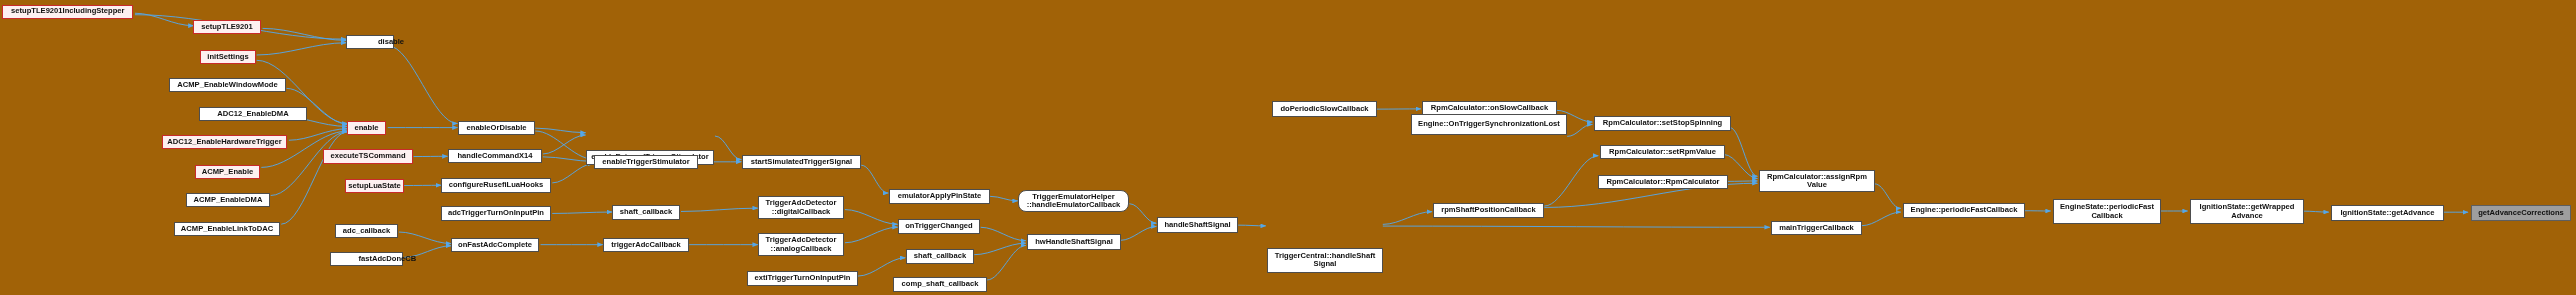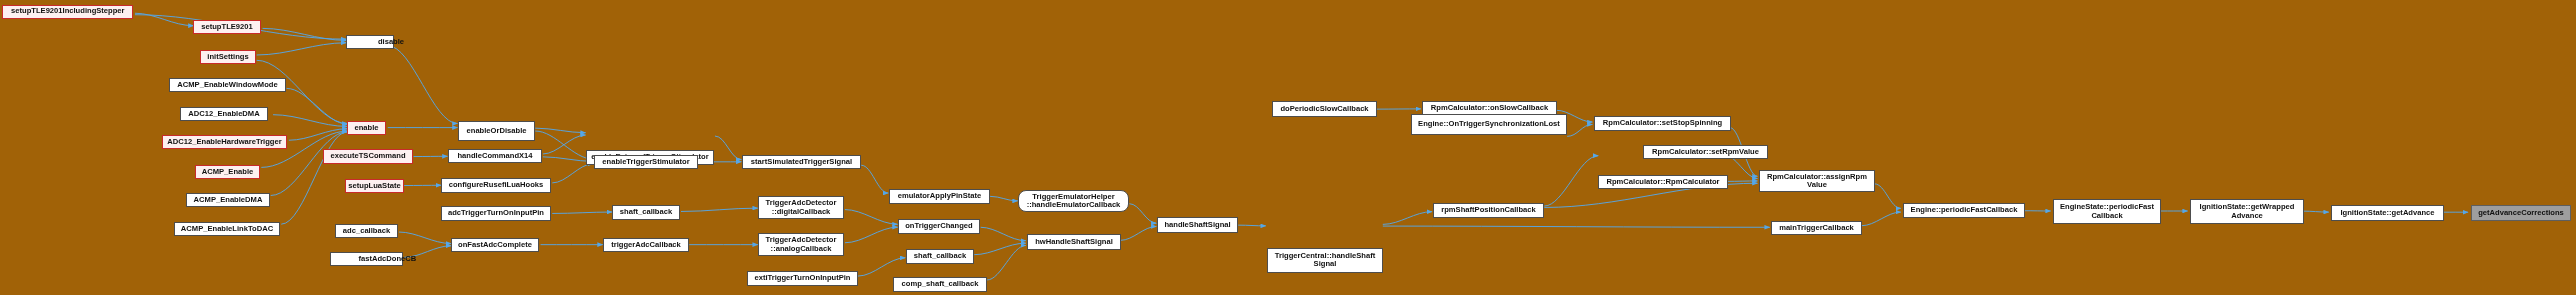--- a/index.html
+++ b/index.html
@@ -102,32 +102,32 @@
       <path d="M3178,385.65 C3201.45,385.65 3221.55,362.28 3245,362.28" fill="none" stroke="#55a7e8" stroke-width="1.6" marker-end="url(#arrow)"></path>
       <path d="M3455,360.05 C3473,360.05 3483,360.46 3501,360.46" fill="none" stroke="#55a7e8" stroke-width="1.6" marker-end="url(#arrow)"></path>
       <path d="M3688,360.5 C3706,360.5 3717,360.5 3735,360.5" fill="none" stroke="#55a7e8" stroke-width="1.6" marker-end="url(#arrow)"></path>
       <path d="M3931,360.7 C3949,360.7 3958,362.34 3976,362.34" fill="none" stroke="#55a7e8" stroke-width="1.6" marker-end="url(#arrow)"></path>
       <path d="M4170,362.5 C4188,362.5 4196,362.5 4214,362.5" fill="none" stroke="#55a7e8" stroke-width="1.6" marker-end="url(#arrow)"></path>
     </svg>
     <div class="node caller" style="left: 2.3px; top: 4.7px; width: 131px; height: 14px;">setupTLE9201IncludingStepper</div>
     <div class="node caller" style="left: 193px; top: 20px; width: 68px; height: 14px;">setupTLE9201</div>
     <div class="node caller" style="left: 200px; top: 50px; width: 56px; height: 13.5px;">initSettings</div>
     <div class="node" style="left: 169px; top: 78px; width: 117px; height: 13.5px;">ACMP_EnableWindowMode</div>
-    <div class="node" style="left: 180px; top: 107px; width: 88px; height: 13.5px;">ADC12_EnableDMA</div>
+    <div class="node" style="left: 199px; top: 107px; width: 108px; height: 13.5px;">ADC12_EnableDMA</div>
     <div class="node caller" style="left: 162px; top: 135px; width: 125px; height: 14px;">ADC12_EnableHardwareTrigger</div>
     <div class="node caller" style="left: 195px; top: 165px; width: 65px; height: 13.5px;">ACMP_Enable</div>
     <div class="node" style="left: 186px; top: 193px; width: 84px; height: 14px;">ACMP_EnableDMA</div>
     <div class="node" style="left: 174px; top: 222px; width: 106px; height: 14px;">ACMP_EnableLinkToDAC</div>
     <div class="node" style="left: 346px; top: 35px; width: 40px; height: 14px; padding-left: 44px;">disable</div>
     <div class="node caller" style="left: 347px; top: 121px; width: 39px; height: 14px;">enable</div>
     <div class="node caller" style="left: 323px; top: 149px; width: 90px; height: 14.6px;">executeTSCommand</div>
     <div class="node caller" style="left: 345px; top: 179px; width: 59px; height: 14px;">setupLuaState</div>
     <div class="node" style="left: 335px; top: 224px; width: 63px; height: 14px;">adc_callback</div>
     <div class="node" style="left: 330px; top: 252px; width: 73px; height: 14px; padding-left: 44px;">fastAdcDoneCB</div>
-    <div class="node" style="left: 458px; top: 121px; width: 77px; height: 20px;">enableOrDisable</div>
+    <div class="node" style="left: 458px; top: 121px; width: 77px; height: 14px;">enableOrDisable</div>
     <div class="node" style="left: 448px; top: 149px; width: 94px; height: 14px;">handleCommandX14</div>
     <div class="node" style="left: 441px; top: 178px; width: 110px; height: 14.6px;">configureRusefiLuaHooks</div>
     <div class="node" style="left: 441px; top: 206px; width: 110px; height: 15.2px;">adcTriggerTurnOnInputPin</div>
     <div class="node" style="left: 451px; top: 238px; width: 88px; height: 14px;">onFastAdcComplete</div>
     <div class="node" style="left: 586px; top: 126px; width: 128px; height: 14.6px; margin-top: 24px;">enableExternalTriggerStimulator</div>
     <div class="node" style="left: 594px; top: 155px; width: 104px; height: 13.5px;">enableTriggerStimulator</div>
     <div class="node" style="left: 612px; top: 205px; width: 68px; height: 15.2px;">shaft_callback</div>
     <div class="node" style="left: 603px; top: 238px; width: 86px; height: 14px;">triggerAdcCallback</div>
     <div class="node" style="left: 742px; top: 155px; width: 119px; height: 13.5px;">startSimulatedTriggerSignal</div>
     <div class="node" style="left: 758px; top: 196px; width: 86px; height: 23.4px;">TriggerAdcDetector
@@ -142,21 +142,21 @@
     <div class="node" style="left: 1018px; top: 190px; width: 111px; height: 22px; border-radius: 8px;">TriggerEmulatorHelper
 ::handleEmulatorCallback</div>
     <div class="node" style="left: 1027px; top: 234px; width: 94px; height: 16px;">hwHandleShaftSignal</div>
     <div class="node" style="left: 1157px; top: 217px; width: 81px; height: 16px;">handleShaftSignal</div>
     <div class="node" style="left: 1267px; top: 214px; width: 116px; height: 24.6px; margin-top: 34px;">TriggerCentral::handleShaft
 Signal</div>
     <div class="node" style="left: 1272px; top: 101px; width: 105px; height: 16px;">doPeriodicSlowCallback</div>
     <div class="node" style="left: 1422px; top: 101px; width: 135px; height: 15.2px;">RpmCalculator::onSlowCallback</div>
     <div class="node" style="left: 1411px; top: 114px; width: 156px; height: 21px;">Engine::OnTriggerSynchronizationLost</div>
     <div class="node" style="left: 1594px; top: 116px; width: 137px; height: 14.6px;">RpmCalculator::setStopSpinning</div>
-    <div class="node" style="left: 1600px; top: 145px; width: 125px; height: 14px; margin-left: 43px;">RpmCalculator::setRpmValue</div>
+    <div class="node" style="left: 1600px; top: 145px; width: 125px; height: 14px;">RpmCalculator::setRpmValue</div>
     <div class="node" style="left: 1598px; top: 175px; width: 130px; height: 14px;">RpmCalculator::RpmCalculator</div>
     <div class="node" style="left: 1433px; top: 203px; width: 111px; height: 14.6px;">rpmShaftPositionCallback</div>
     <div class="node" style="left: 1759px; top: 170px; width: 116px; height: 22px;">RpmCalculator::assignRpm
 Value</div>
     <div class="node" style="left: 1771px; top: 221px; width: 91px; height: 13.5px;">mainTriggerCallback</div>
     <div class="node" style="left: 1903px; top: 203px; width: 122px; height: 15.2px;">Engine::periodicFastCallback</div>
     <div class="node" style="left: 2053px; top: 199px; width: 108px; height: 25px;">EngineState::periodicFast
 Callback</div>
     <div class="node" style="left: 2190px; top: 199px; width: 114px; height: 25px;">IgnitionState::getWrapped
 Advance</div>

